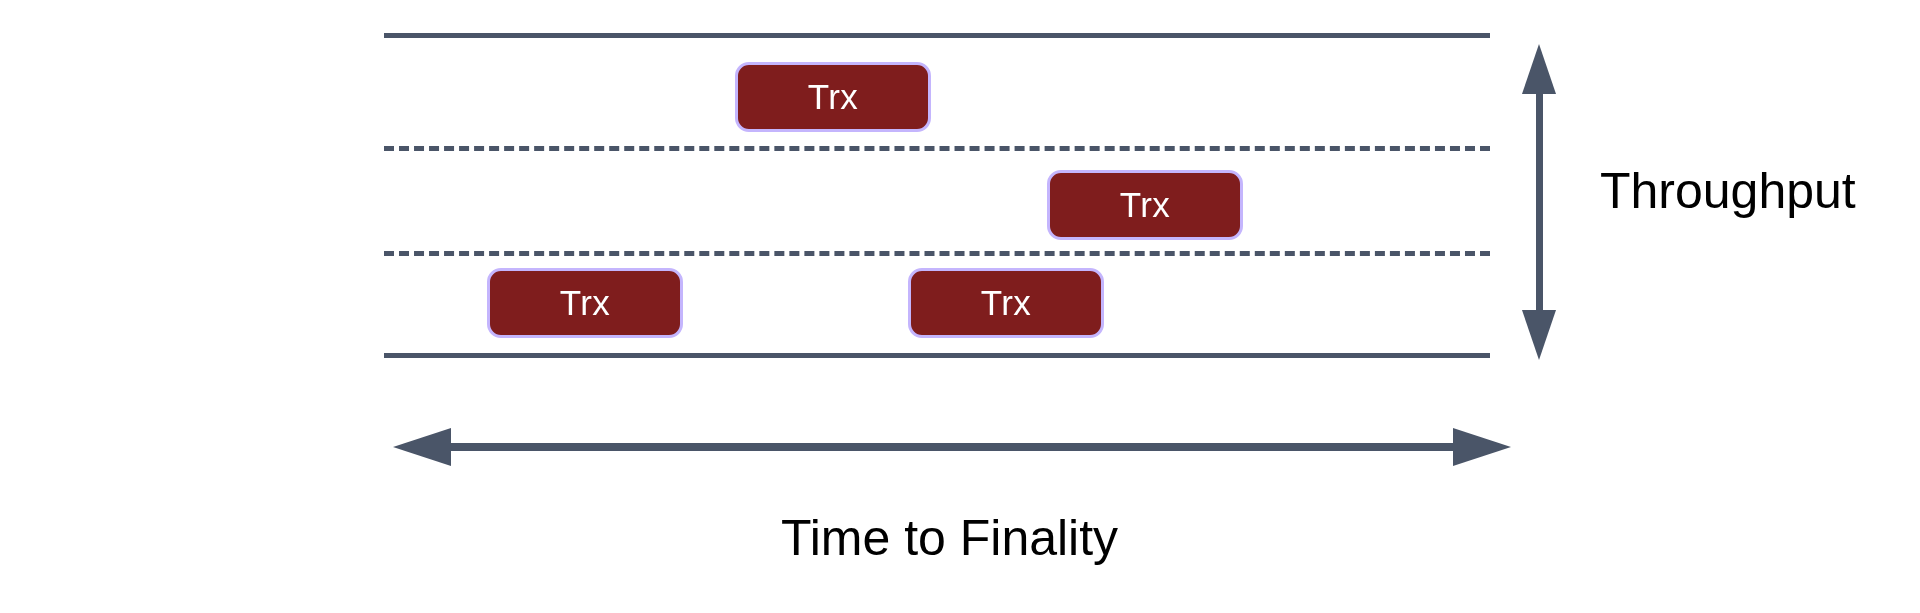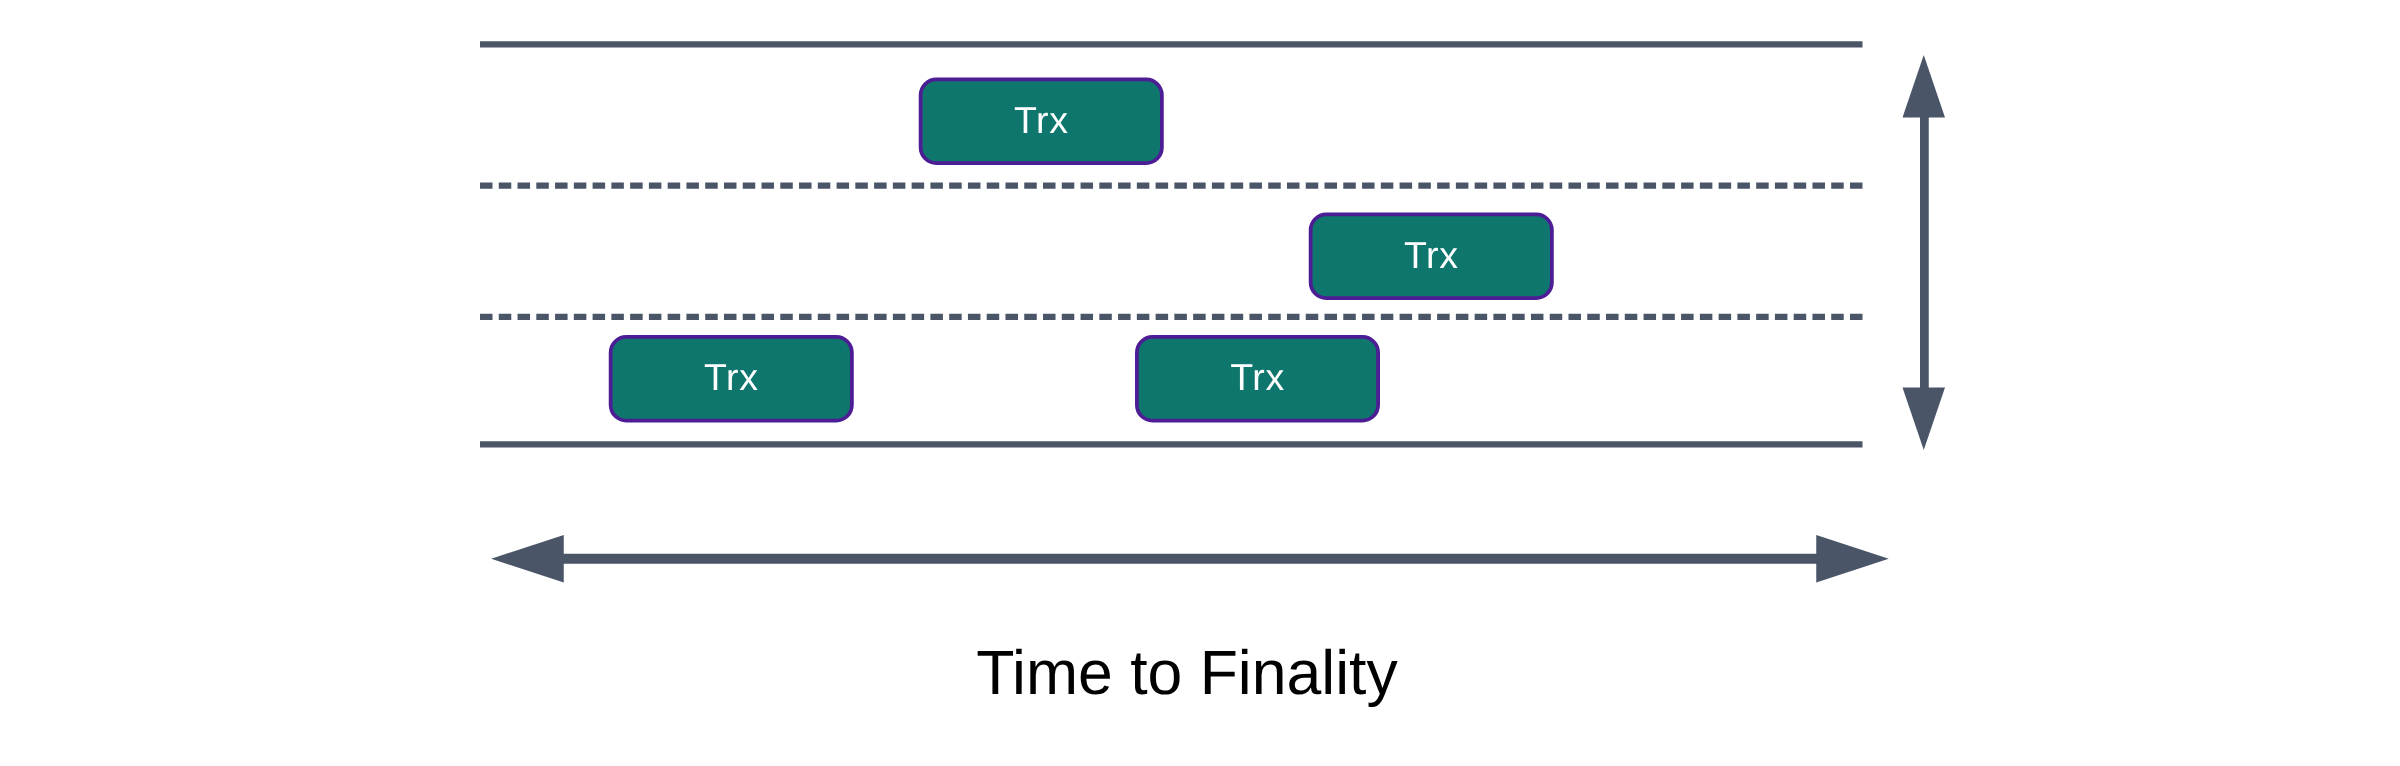--- a/index.html
+++ b/index.html
@@ -36,28 +36,28 @@
     border-top: 5px dashed #4A5568;
     height: 0;
   }
   .lane-line.dash-1 { top: 146px; }
   .lane-line.dash-2 { top: 251px; }
 
   
   .trx {
     position: absolute;
     box-sizing: border-box;
-    background: #0f766e;
-    border: 3px solid #4c1d95;
+    background: #7f1d1d;
+    border: 3px solid #c4b5fd;
     border-radius: 14px;
     display: flex;
     align-items: center;
     justify-content: center;
     color: #ffffff;
-    font-size: 30px;
+    font-size: 35px;
     font-family: "Liberation Sans", sans-serif;
     letter-spacing: 0.5px;
   }
 
   
   .v-arrow {
     position: absolute;
     left: 1522px;
     top: 44px;
     width: 34px;
@@ -167,15 +167,16 @@
     <div class="shaft"></div>
     <div class="head-down"></div>
   </div>
 
   <div class="h-arrow">
     <div class="head-left"></div>
     <div class="shaft"></div>
     <div class="head-right"></div>
   </div>
 
+  <div class="axis-label label-throughput">Throughput</div>
   <div class="axis-label label-time">Time to Finality</div>
 
 </div>
 
 </body></html>

